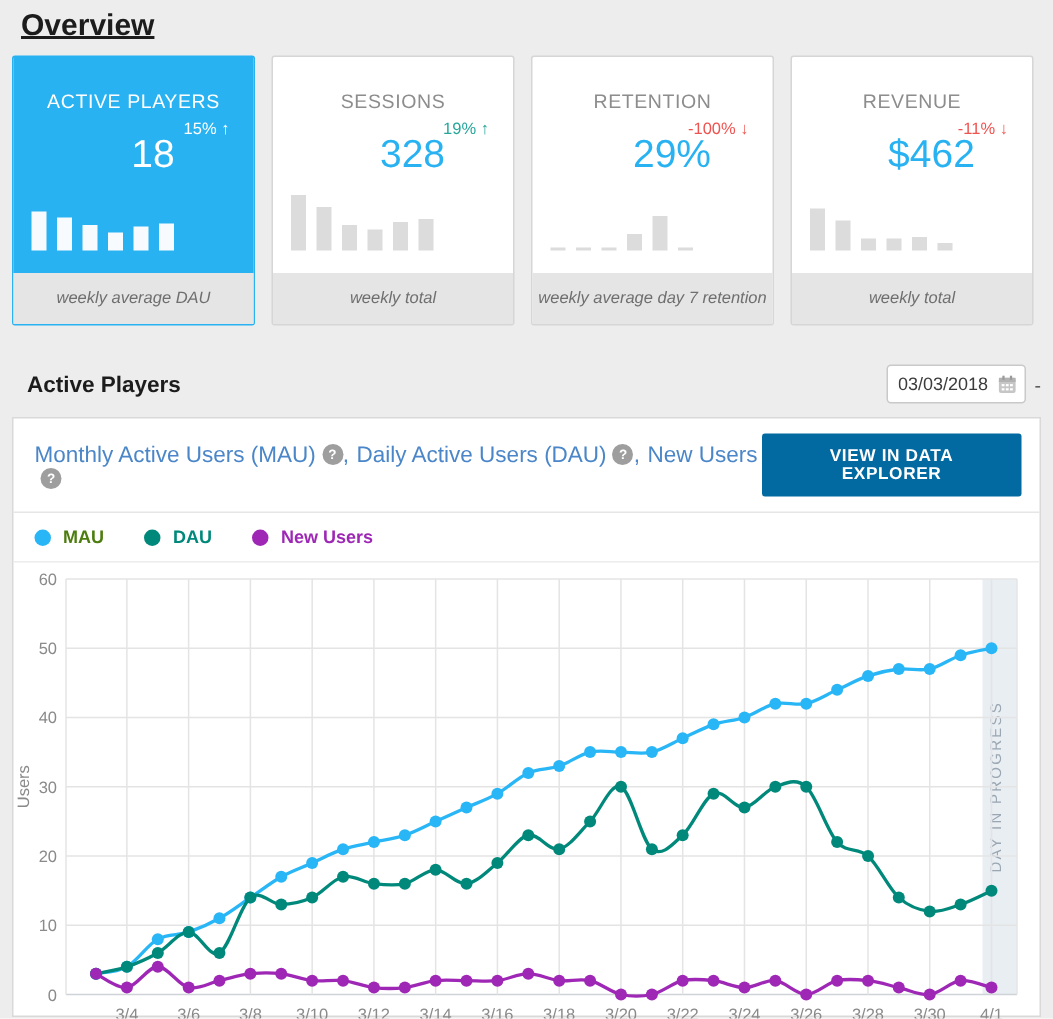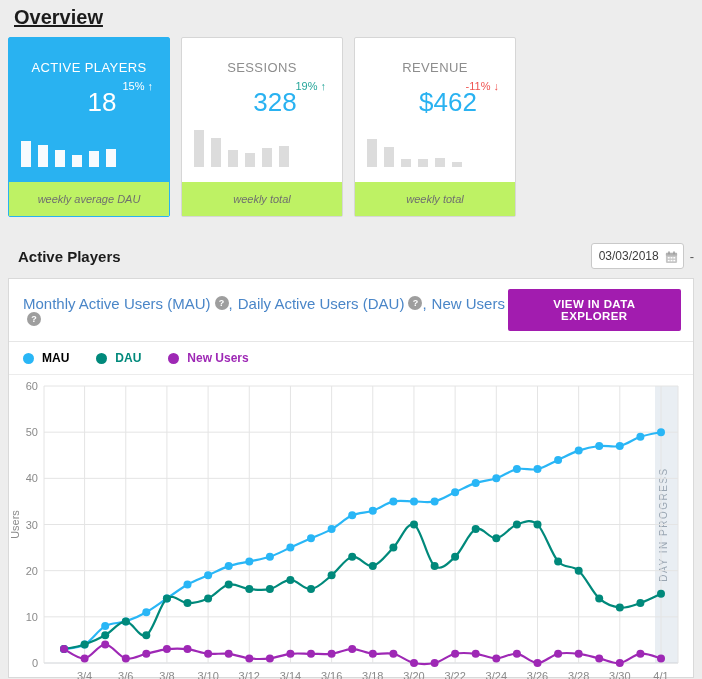--- a/index.html
+++ b/index.html
@@ -39,21 +39,21 @@
   }
   .card--highlight .card-value { color:#fff; }
   .card-bars {
     position:absolute; bottom:15px; left:12px; right:8px;
     display:flex; align-items:flex-end; gap:7px; height:40px;
   }
   .card-bars .bar { width:10px; background:#dcdcdc; }
   .card--highlight .card-bars .bar { background:#f7fbfe; }
   .card-foot {
     flex:1; display:flex; align-items:center; justify-content:center;
-    font-size:11px; font-style:italic; color:#6f6f6f; background:#bef264;
+    font-size:11px; font-style:italic; color:#6f6f6f; background:#e5e5e5;
   }
 
   
   .section-row {
     display:flex; align-items:center; justify-content:space-between;
     margin:26px 0 9px 0; padding:0 0 0 10px;
   }
   .section-title { font-size:15px; font-weight:bold; color:#1c1c1c; }
   .date-range { display:flex; align-items:center; gap:6px;margin-left:32px; }
   .datebox {
@@ -74,21 +74,21 @@
     padding:10px 12px 10px 14px; border-bottom:1px solid #e6e6e6;
   }
   .chart-title { font-size:15px; color:#4a86c8; display:flex; align-items:center; flex-wrap:wrap; }
   .chart-title .sep { margin-right:5px; }
   .help-icon {
     display:inline-flex; align-items:center; justify-content:center;
     width:14px; height:14px; border-radius:50%; background:#9e9e9e; color:#fff;
     font-size:9px; font-weight:bold; margin-left:4px; cursor:pointer;
   }
   .explorer-btn {
-    background:#a21caf; color:#fff; border:none; border-radius:2px;
+    background:#0369a1; color:#fff; border:none; border-radius:2px;
     font-size:11.5px; font-weight:bold; letter-spacing:.4px;
     padding:9px 13px; cursor:pointer;
     font-family:"Liberation Sans","DejaVu Sans",sans-serif;
   }
   .legend { display:flex; align-items:center; gap:27px; padding:9px 14px; border-bottom:1px solid #ececec; }
   .legend-item { display:flex; align-items:center; gap:8px; cursor:pointer; }
   .legend-dot { width:11px; height:11px; border-radius:50%; }
   .legend-label { font-size:12px; font-weight:bold; }
   .chart-wrap { position:relative; }
 </style>
@@ -127,20 +127,36 @@
             <div class="bar" style="height: 29px;"></div>
             <div class="bar" style="height: 17px;"></div>
             <div class="bar" style="height: 14px;"></div>
             <div class="bar" style="height: 19px;"></div>
             <div class="bar" style="height: 21px;"></div>
           </div>
       </div>
       <div class="card-foot">weekly total</div>
     </div>
 
+    <div class="card">
+      <div class="card-top">
+        <div class="card-title">RETENTION</div>
+        <div class="card-trend trend-down"><span>-100%</span> <span>↓</span></div>
+        <div class="card-value">29%</div>
+        <div class="card-bars">
+            <div class="bar" style="height: 2px;"></div>
+            <div class="bar" style="height: 2px;"></div>
+            <div class="bar" style="height: 2px;"></div>
+            <div class="bar" style="height: 11px;"></div>
+            <div class="bar" style="height: 23px;"></div>
+            <div class="bar" style="height: 2px;"></div>
+          </div>
+      </div>
+      <div class="card-foot">weekly average day 7 retention</div>
+    </div>
 
     <div class="card">
       <div class="card-top">
         <div class="card-title">REVENUE</div>
         <div class="card-trend trend-down"><span>-11%</span> <span>↓</span></div>
         <div class="card-value">$462</div>
         <div class="card-bars">
             <div class="bar" style="height: 28px;"></div>
             <div class="bar" style="height: 20px;"></div>
             <div class="bar" style="height: 8px;"></div>
@@ -190,21 +206,21 @@
         <span class="sep">,</span>
         <span>New Users</span>
         <span class="help-icon">?</span>
       </div>
       <button class="explorer-btn">VIEW IN DATA EXPLORER</button>
     </div>
 
     <div class="legend">
       <div class="legend-item">
         <span class="legend-dot" style="background: rgb(41, 182, 246);"></span>
-        <span class="legend-label" style="color: #000000;">MAU</span>
+        <span class="legend-label" style="color: #4d7c0f;">MAU</span>
       </div>
       <div class="legend-item">
         <span class="legend-dot" style="background: rgb(0, 137, 123);"></span>
         <span class="legend-label" style="color: rgb(0, 137, 123);">DAU</span>
       </div>
       <div class="legend-item">
         <span class="legend-dot" style="background: rgb(158, 40, 181);"></span>
         <span class="legend-label" style="color: rgb(158, 40, 181);">New Users</span>
       </div>
     </div>

